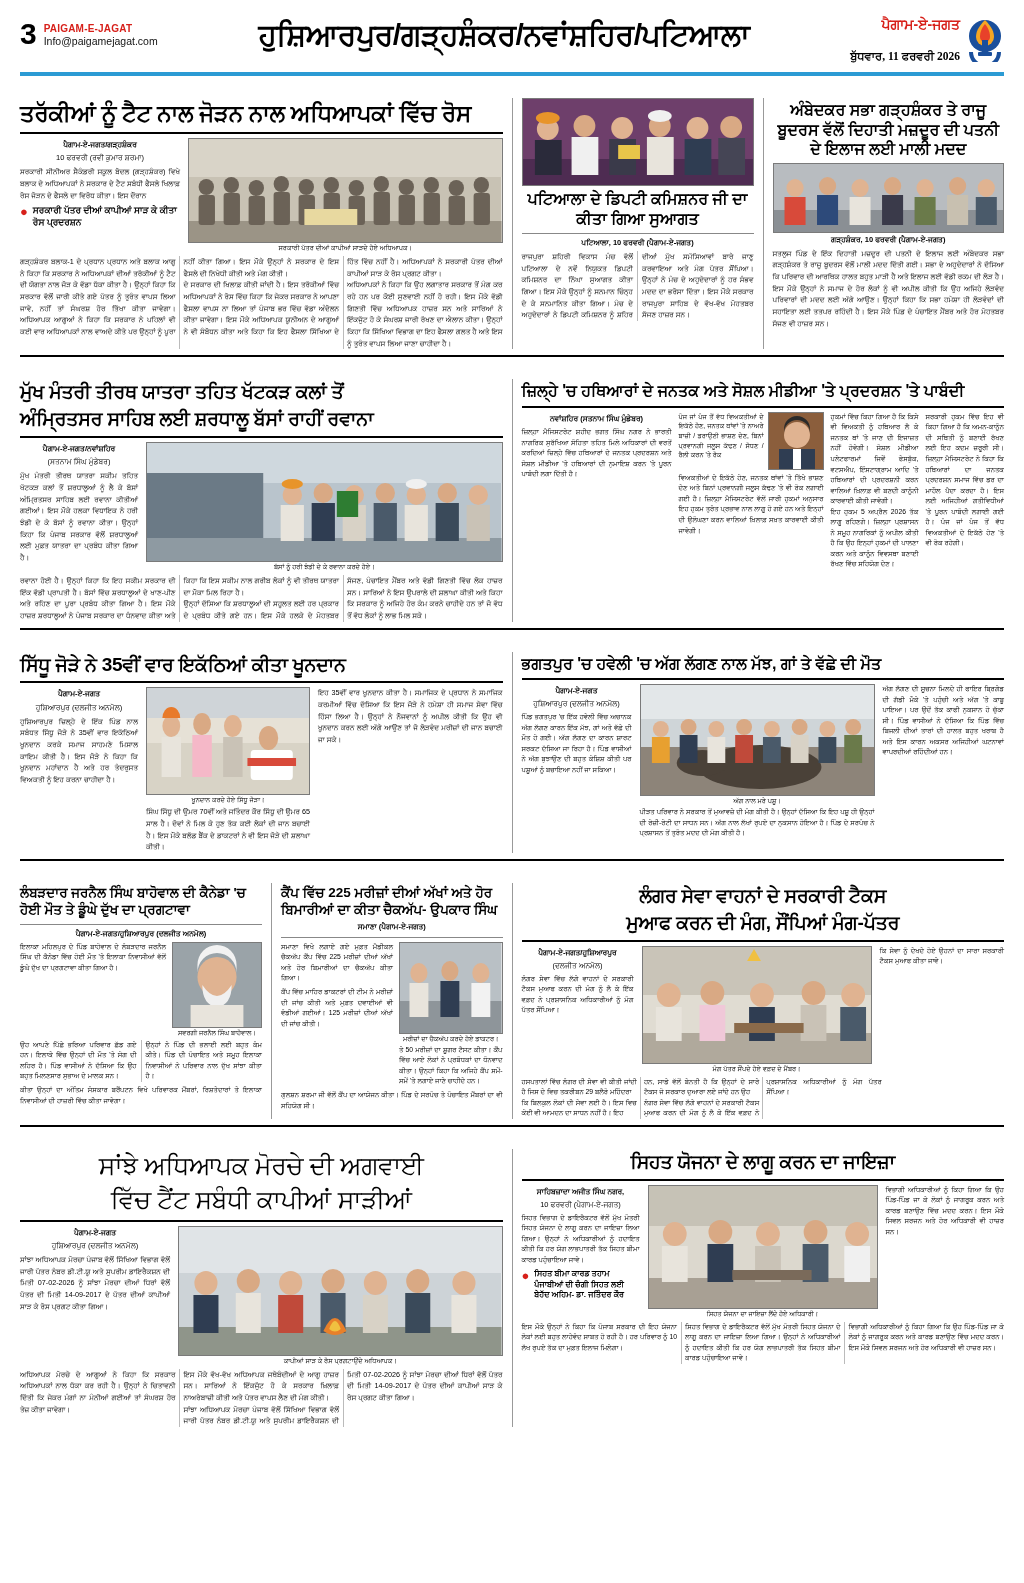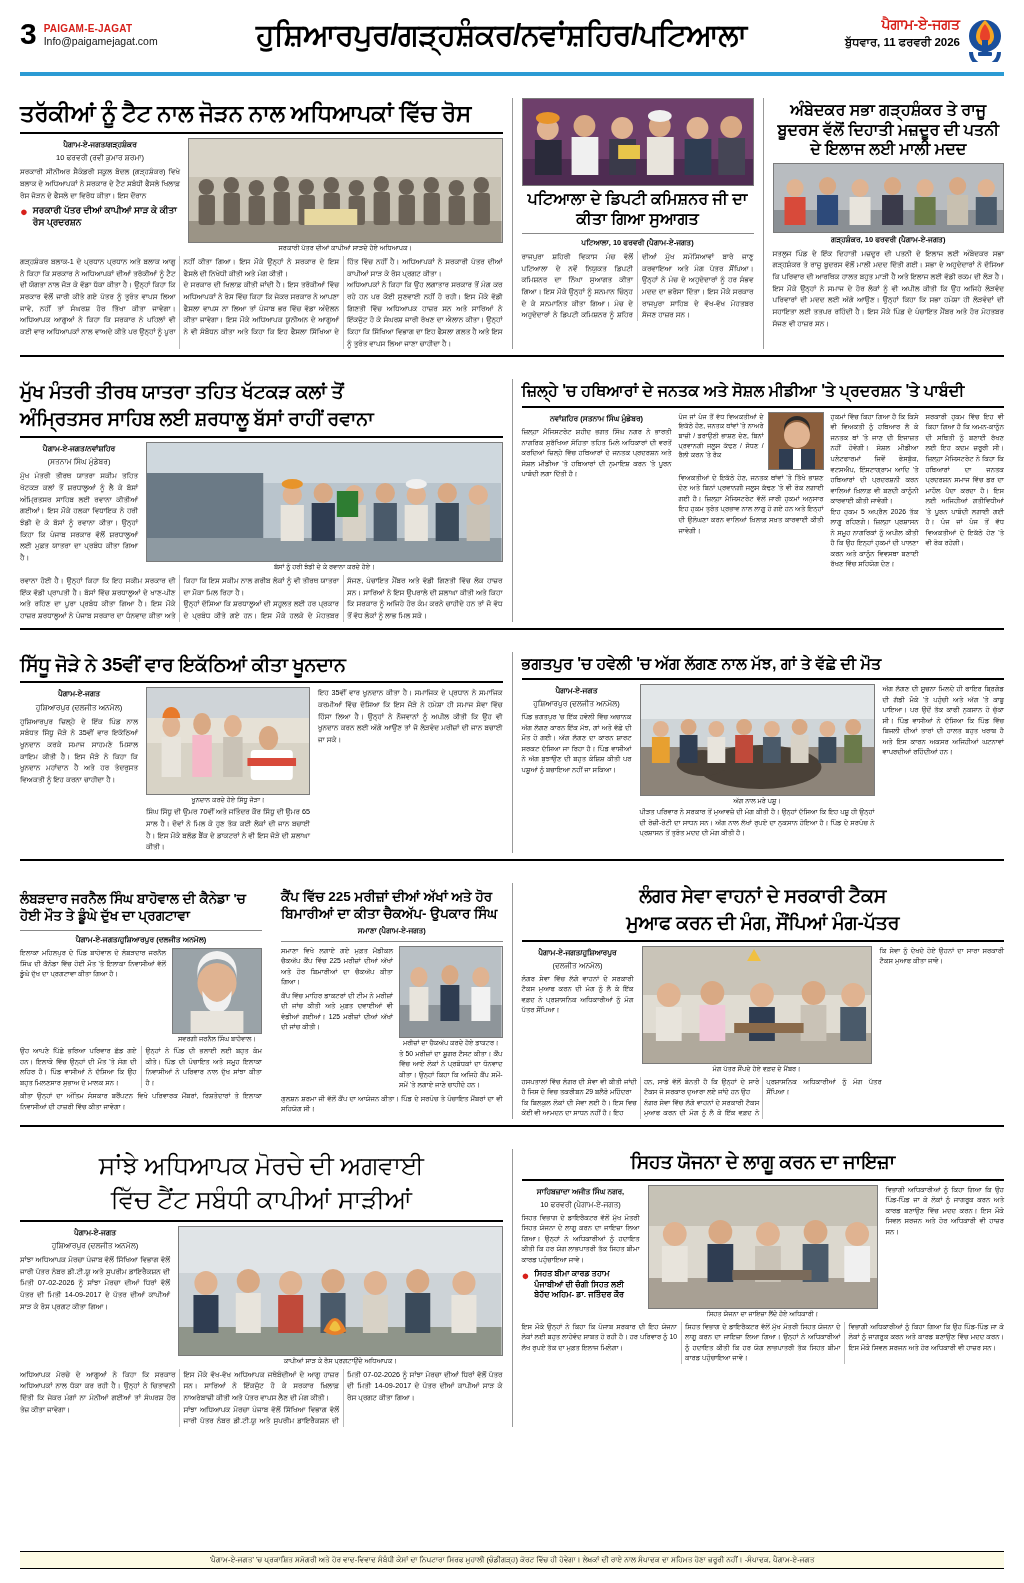--- a/index.html
+++ b/index.html
@@ -18,21 +18,21 @@
   .masthead { display:flex; align-items:flex-start; justify-content:space-between; height:58px; }
   .mh-left { display:flex; align-items:flex-start; gap:7px; padding-top:8px; }
   .pagenum { font-size:30px; font-weight:bold; line-height:0.95; font-family:"Liberation Sans", sans-serif; }
   .mh-brandbox { padding-top:3px; }
   .mh-paper { color:#d7201a; font-size:10px; font-weight:bold; letter-spacing:0.2px; line-height:1.15; }
   .mh-mail { font-size:10.5px; color:#111; line-height:1.2; }
   .mh-center { font-size:30px; font-weight:bold; padding-top:6px; letter-spacing:-0.5px; }
   .mh-right { display:flex; align-items:flex-start; gap:6px; padding-top:4px; }
   .mh-rtext { text-align:right; }
   .mh-title-pb { color:#d7201a; font-size:14px; font-weight:bold; line-height:1.2; }
-  .mh-date { font-size:11.5px; font-weight:bold; margin-top:3px; }
+  .mh-date { font-size:11.5px; font-weight:bold; margin-top:17px;font-family:Liberation Serif, serif; }
   .logo { width:38px; height:46px; position:relative; }
   .logo svg { display:block; }
 
   .rule-blue { height:4px; background:#2b9bd4; margin-top:2px; }
 
   
   .cols { display:flex; gap:0; margin-top:22px; }
   .colL { width:492px; }
   .colR { width:492px; }
   .vdiv { width:0; border-left:1px solid #999; margin:0 9px; }
@@ -409,21 +409,21 @@
           <div class="body-txt xs">ਅੱਗ ਲੱਗਣ ਦੀ ਸੂਚਨਾ ਮਿਲਦੇ ਹੀ ਫਾਇਰ ਬ੍ਰਿਗੇਡ ਦੀ ਗੱਡੀ ਮੌਕੇ 'ਤੇ ਪਹੁੰਚੀ ਅਤੇ ਅੱਗ 'ਤੇ ਕਾਬੂ ਪਾਇਆ। ਪਰ ਉਦੋਂ ਤੱਕ ਕਾਫੀ ਨੁਕਸਾਨ ਹੋ ਚੁੱਕਾ ਸੀ। ਪਿੰਡ ਵਾਸੀਆਂ ਨੇ ਦੱਸਿਆ ਕਿ ਪਿੰਡ ਵਿੱਚ ਬਿਜਲੀ ਦੀਆਂ ਤਾਰਾਂ ਦੀ ਹਾਲਤ ਬਹੁਤ ਖਰਾਬ ਹੈ ਅਤੇ ਇਸ ਕਾਰਨ ਅਕਸਰ ਅਜਿਹੀਆਂ ਘਟਨਾਵਾਂ ਵਾਪਰਦੀਆਂ ਰਹਿੰਦੀਆਂ ਹਨ।</div>
         </div>
       </div>
     </div>
   </div>
 
   <div style="height:2px;background:#000;margin:6px 0 4px 0;"></div>
 
   <div class="cols">
 
-    <div class="colL" style="display:flex;align-items:center;">
+    <div class="colL" style="display:flex;">
       <div style="width:242px;">
         <h4 class="hl">ਲੰਬੜਦਾਰ ਜਰਨੈਲ ਸਿੰਘ ਬਾਹੋਵਾਲ ਦੀ ਕੈਨੇਡਾ 'ਚ ਹੋਈ ਮੌਤ ਤੇ ਡੂੰਘੇ ਦੁੱਖ ਦਾ ਪ੍ਰਗਟਾਵਾ</h4>
         <div class="hr-thin"></div>
         <div class="byline">ਪੈਗਾਮ-ਏ-ਜਗਤ/ਹੁਸ਼ਿਆਰਪੁਰ (ਦਲਜੀਤ ਅਨਮੋਲ)</div>
         <div class="row" style="gap:6px;">
           <div style="flex:1;">
             <div class="body-txt xs">ਇਲਾਕਾ ਮਹਿਲਪੁਰ ਦੇ ਪਿੰਡ ਬਾਹੋਵਾਲ ਦੇ ਲੰਬੜਦਾਰ ਜਰਨੈਲ ਸਿੰਘ ਦੀ ਕੈਨੇਡਾ ਵਿੱਚ ਹੋਈ ਮੌਤ 'ਤੇ ਇਲਾਕਾ ਨਿਵਾਸੀਆਂ ਵੱਲੋਂ ਡੂੰਘੇ ਦੁੱਖ ਦਾ ਪ੍ਰਗਟਾਵਾ ਕੀਤਾ ਗਿਆ ਹੈ।</div>
           </div>
           <div style="width:90px;">
             <div class="photo" style="height:86px;">
@@ -621,15 +621,14 @@
         </div>
       </div>
       <div class="body-txt xs multi3" style="margin-top:4px;">
         <div>ਇਸ ਮੌਕੇ ਉਨ੍ਹਾਂ ਨੇ ਕਿਹਾ ਕਿ ਪੰਜਾਬ ਸਰਕਾਰ ਦੀ ਇਹ ਯੋਜਨਾ ਲੋਕਾਂ ਲਈ ਬਹੁਤ ਲਾਹੇਵੰਦ ਸਾਬਤ ਹੋ ਰਹੀ ਹੈ। ਹਰ ਪਰਿਵਾਰ ਨੂੰ 10 ਲੱਖ ਰੁਪਏ ਤੱਕ ਦਾ ਮੁਫ਼ਤ ਇਲਾਜ ਮਿਲੇਗਾ।</div>
         <div>ਸਿਹਤ ਵਿਭਾਗ ਦੇ ਡਾਇਰੈਕਟਰ ਵੱਲੋਂ ਮੁੱਖ ਮੰਤਰੀ ਸਿਹਤ ਯੋਜਨਾ ਦੇ ਲਾਗੂ ਕਰਨ ਦਾ ਜਾਇਜ਼ਾ ਲਿਆ ਗਿਆ। ਉਨ੍ਹਾਂ ਨੇ ਅਧਿਕਾਰੀਆਂ ਨੂੰ ਹਦਾਇਤ ਕੀਤੀ ਕਿ ਹਰ ਯੋਗ ਲਾਭਪਾਤਰੀ ਤੱਕ ਸਿਹਤ ਬੀਮਾ ਕਾਰਡ ਪਹੁੰਚਾਇਆ ਜਾਵੇ।</div>
         <div>ਵਿਭਾਗੀ ਅਧਿਕਾਰੀਆਂ ਨੂੰ ਕਿਹਾ ਗਿਆ ਕਿ ਉਹ ਪਿੰਡ-ਪਿੰਡ ਜਾ ਕੇ ਲੋਕਾਂ ਨੂੰ ਜਾਗਰੂਕ ਕਰਨ ਅਤੇ ਕਾਰਡ ਬਣਾਉਣ ਵਿੱਚ ਮਦਦ ਕਰਨ। ਇਸ ਮੌਕੇ ਸਿਵਲ ਸਰਜਨ ਅਤੇ ਹੋਰ ਅਧਿਕਾਰੀ ਵੀ ਹਾਜ਼ਰ ਸਨ।</div>
       </div>
     </div>
   </div>
 
-  <div class="footer-note">'ਪੈਗਾਮ-ਏ-ਜਗਤ' 'ਚ ਪ੍ਰਕਾਸ਼ਿਤ ਸਮੱਗਰੀ ਅਤੇ ਹੋਰ ਵਾਦ-ਵਿਵਾਦ ਸੰਬੰਧੀ ਕੇਸਾਂ ਦਾ ਨਿਪਟਾਰਾ ਸਿਰਫ ਮੁਹਾਲੀ (ਚੰਡੀਗੜ੍ਹ) ਕੋਰਟ ਵਿੱਚ ਹੀ ਹੋਵੇਗਾ। ਲੇਖਕਾਂ ਦੀ ਰਾਏ ਨਾਲ ਸੰਪਾਦਕ ਦਾ ਸਹਿਮਤ ਹੋਣਾ ਜ਼ਰੂਰੀ ਨਹੀਂ। -ਸੰਪਾਦਕ, ਪੈਗਾਮ-ਏ-ਜਗਤ</div>
 
 </div>
 
 </body></html>

